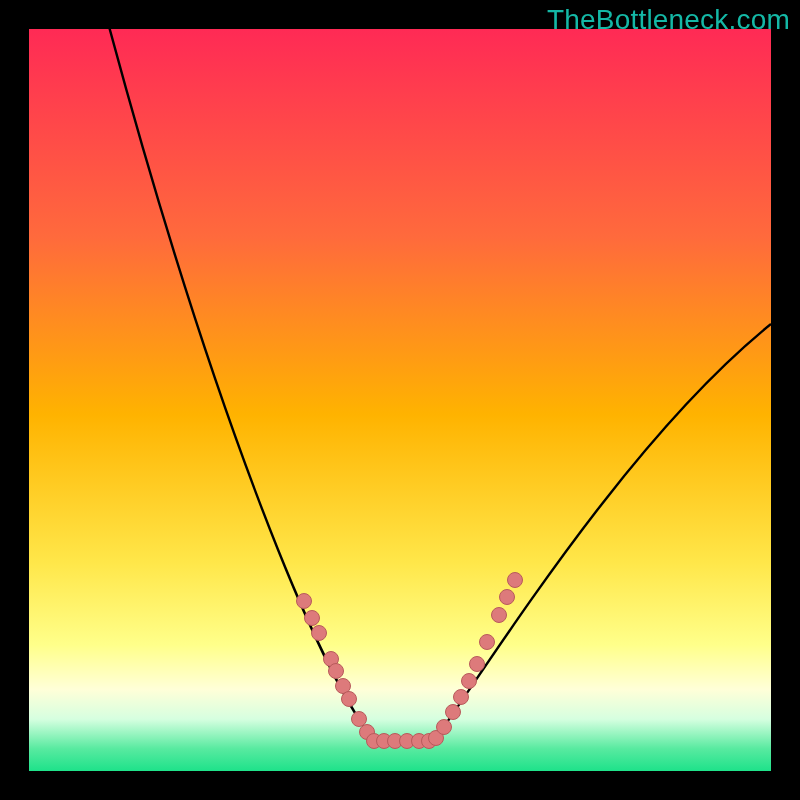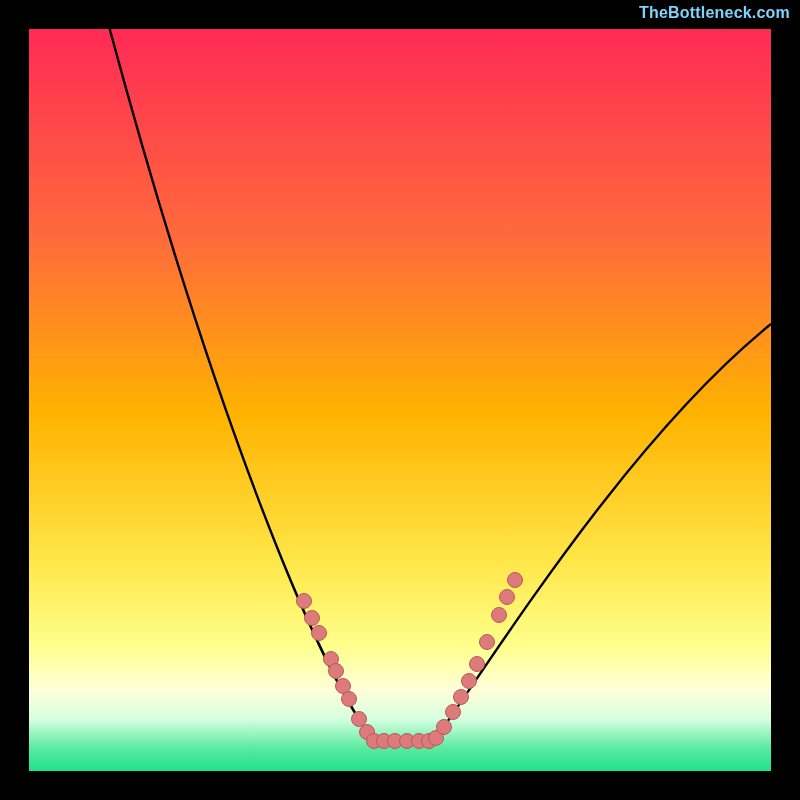--- a/index.html
+++ b/index.html
@@ -27,23 +27,23 @@
   svg.curves {
     position: absolute;
     left: 0; top: 0;
     width: 742px;
     height: 742px;
   }
   .watermark {
     position: absolute;
     top: 4px;
     right: 10px;
-    color: #7dd3fc;
-    font-size: 16px;
-    font-weight: 700;
+    color: #14b8a6;
+    font-size: 28px;
+    font-weight: 400;
     letter-spacing: 0.2px;
   }
 </style>
 </head>
 <body>
 
 <div class="frame">
   <svg class="gradient" viewBox="0 0 742 742" preserveAspectRatio="none">
     <defs>
       <linearGradient id="bg" x1="0" y1="0" x2="0" y2="1">

